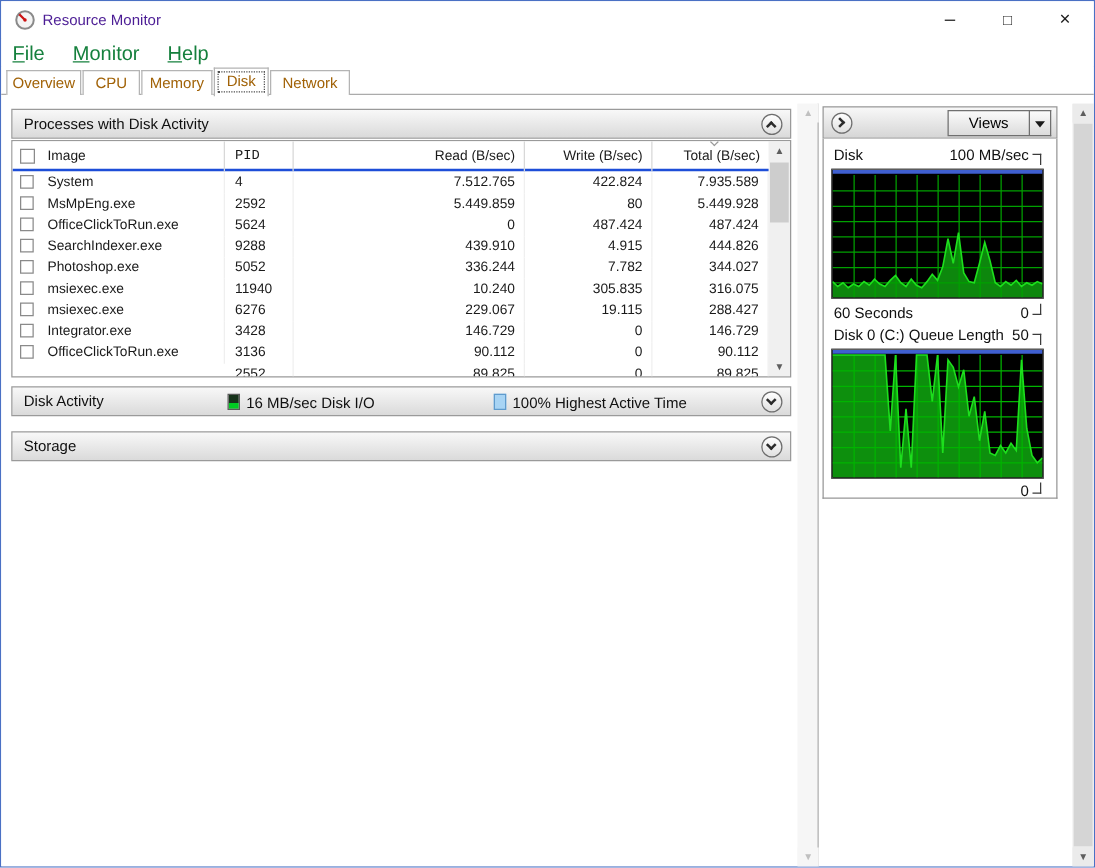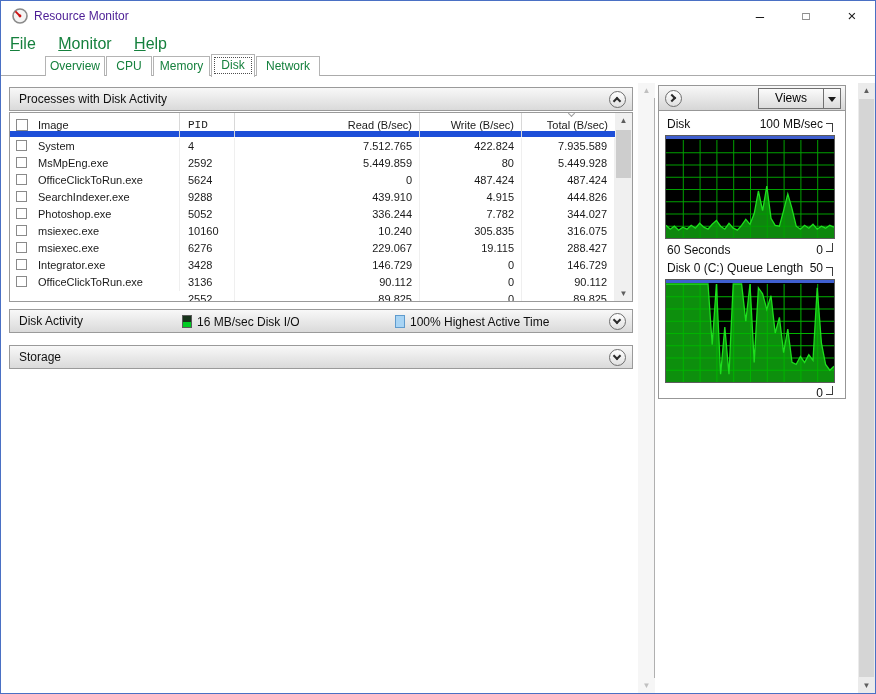--- a/index.html
+++ b/index.html
@@ -17,21 +17,21 @@
 
   
   .menubar { position:absolute; left:0; top:30px; width:100%; height:22px; background:#fff; }
   .menu-item { display:inline-block; padding:4px 9px 0 9px; font-size:16px; color:#15803d; height:22px; }
   .menu-item:first-child { padding-left:9px; }
   .accel { text-decoration:underline; }
 
   
   .tabstrip { position:absolute; left:0; top:52px; width:100%; height:23px; background:#fff; }
   .tabstrip .baseline { position:absolute; left:0; bottom:0; width:100%; height:1px; background:#ababab; }
-  .tab { position:absolute; top:3px; height:20px; background:#fff; border:1px solid #b4b4b4; border-bottom:none; font-size:12px; color:#15803d; text-align:center; line-height:19px;margin-left:40px; }
+  .tab { position:absolute; top:3px; height:20px; background:#fff; border:1px solid #b4b4b4; border-bottom:none; font-size:12px; color:#a16207; text-align:center; line-height:19px; }
   .tab.t0 { left:4px;  width:60px; }
   .tab.t1 { left:65px; width:46px; }
   .tab.t2 { left:112px; width:57px; }
   .tab.t3 { left:170px; width:44px; top:1px; height:23px; line-height:21px; z-index:2; outline:1px dotted #4d4d4d; outline-offset:-4px; }
   .tab.t4 { left:215px; width:64px; }
 
   .content { position:absolute; left:0; top:75px; width:874px; height:617px; background:#fff; }
 
   
   .sec-hdr { position:absolute; left:8px; width:624px; height:24px; background:linear-gradient(#f8f8f8,#dadada); border:1px solid #9a9a9a; font-size:12px; color:#101010; }
@@ -48,21 +48,21 @@
 
   .legend-icon { position:absolute; top:5px; width:10px; height:13px; }
   .legend-icon.io { left:172px; border:1px solid #5a5a5a; background:linear-gradient(#16321a 0 55%, #00cc22 55% 100%); }
   .legend-icon.active { left:385px; border:1px solid #5f9bcd; background:#a8d4f4; }
   .legend-text { position:absolute; top:5px; font-size:12px; color:#101010; }
   .legend-text.io { left:187px; }
   .legend-text.active { left:400px; }
 
   
   .table-box { position:absolute; left:8px; top:36px; width:624px; height:190px; border:1px solid #9a9a9a; background:#fff; overflow:hidden; }
-  .thead { position:absolute; left:0; top:0; width:605px; height:24px; background:#fff; border-bottom:6px solid #1d4ed8; font-size:11px; color:#1a1a1a; }
+  .thead { position:absolute; left:0; top:0; width:605px; height:24px; background:#fff; border-bottom:2px solid #1d4ed8; font-size:11px; color:#1a1a1a; }
   .hcell { position:absolute; top:0; height:24px; line-height:24px; border-right:1px solid #d8d8d8; }
   .c-image { left:0; width:170px; }
   .c-pid   { left:170px; width:55px; }
   .c-read  { left:225px; width:185px; }
   .c-write { left:410px; width:102px; }
   .c-total { left:512px; width:93px; border-right:none; }
   .hcell.c-image span.txt { position:absolute; left:28px; }
   .hcell.c-pid span.txt { position:absolute; left:8px;font-family:Liberation Mono, monospace; }
   .num { text-align:right; }
   .hcell.num span.txt { position:absolute; right:7px; }
@@ -275,21 +275,21 @@
             <div class="tcell c-total num">
               <span>344.027</span>
             </div>
           </div>
           <div class="trow">
             <div class="tcell c-image">
               <span class="checkbox"></span>
               <span class="cell-image-txt">msiexec.exe</span>
             </div>
             <div class="tcell c-pid">
-              <span class="cell-pid-txt">10160</span>
+              <span class="cell-pid-txt">11940</span>
             </div>
             <div class="tcell c-read num">
               <span>10.240</span>
             </div>
             <div class="tcell c-write num">
               <span>305.835</span>
             </div>
             <div class="tcell c-total num">
               <span>316.075</span>
             </div>

